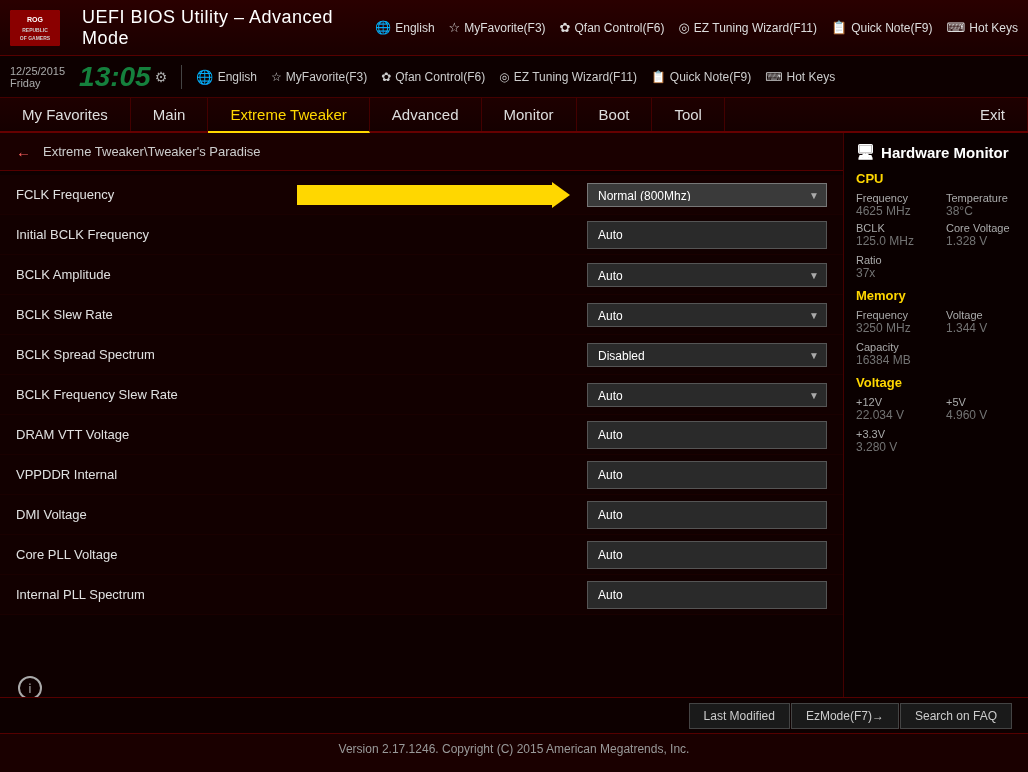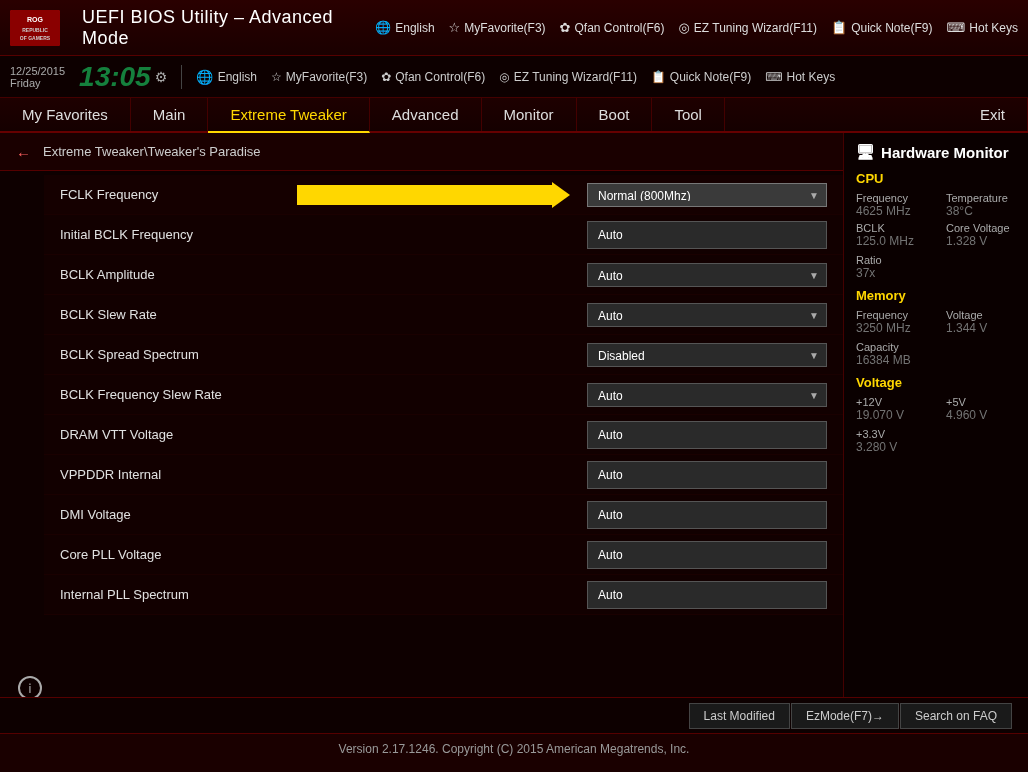--- a/index.html
+++ b/index.html
@@ -167,21 +167,20 @@
     .back-arrow {
       color: #ff6060;
       font-size: 15px;
       cursor: pointer;
       margin-right: 4px;
     }
 
     
     .settings-list {
       padding: 4px 0;
-      margin-left: 44px;
     }
     .setting-row {
       display: flex;
       align-items: center;
       height: 40px;
       border-bottom: 1px solid #1a0000;
       padding: 0 16px;
       background: #120000;
     }
     .setting-row:nth-child(odd) {
@@ -595,21 +594,21 @@
     </div>
     <div class="monitor-full">
       <div class="monitor-label">Capacity</div>
       <div class="monitor-value">16384 MB</div>
     </div>
 
     <div class="section-header">Voltage</div>
     <div class="monitor-grid">
       <div>
         <div class="monitor-label">+12V</div>
-        <div class="monitor-value">19.070 V</div>
+        <div class="monitor-value">22.034 V</div>
       </div>
       <div>
         <div class="monitor-label">+5V</div>
         <div class="monitor-value">4.960 V</div>
       </div>
     </div>
     <div class="monitor-full">
       <div class="monitor-label">+3.3V</div>
       <div class="monitor-value">3.280 V</div>
     </div>

